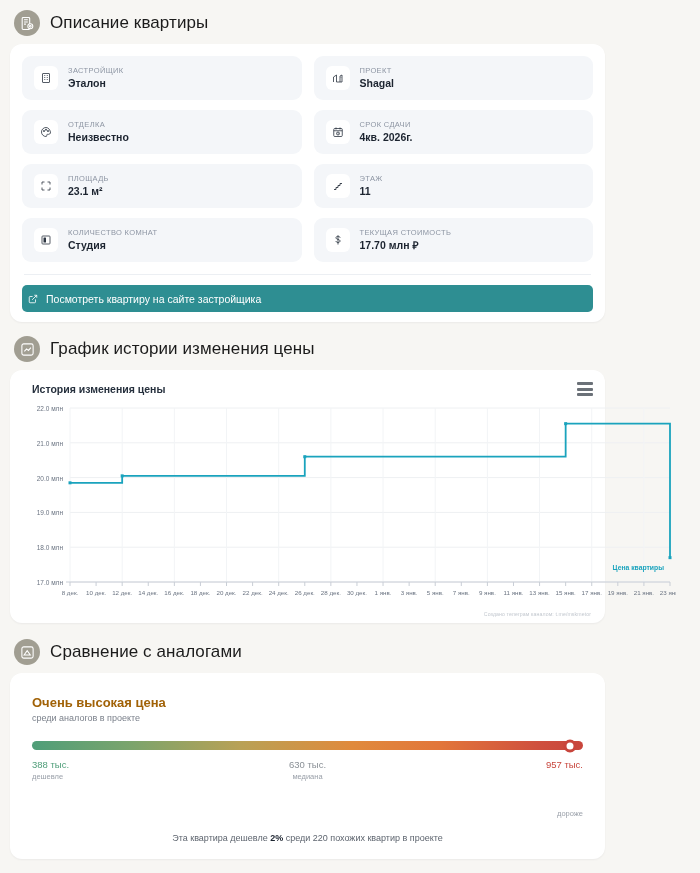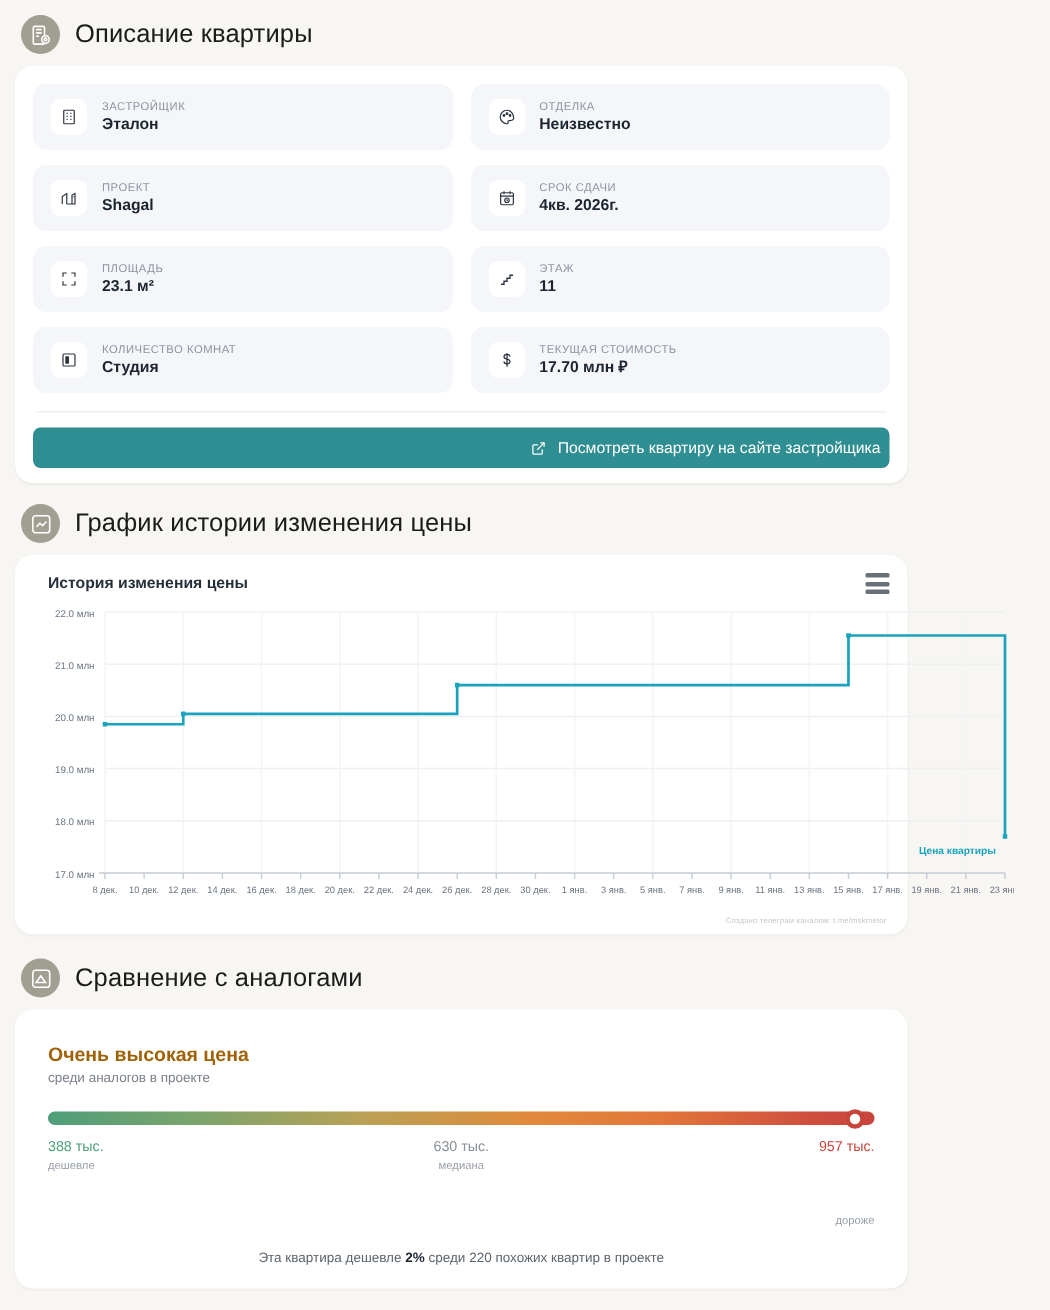--- a/index.html
+++ b/index.html
@@ -63,21 +63,21 @@
   .fact-txt { display: flex; flex-direction: column; justify-content: center; line-height: 1.25; }
   .fact-label {
     font-size: 7.5px; letter-spacing: .35px; color: #8d95a3;
     text-transform: uppercase; font-weight: 400;
   }
   .fact-value { font-size: 10.5px; font-weight: bold; color: #1c2430; margin-top: 2px; }
 
   .divider { height:1px; background:#eceff3; margin: 12px 2px 10px 2px; }
 
   .cta {
-    display: flex; align-items: center; justify-content: flex-end; gap: 8px;
+    display: flex; align-items: center; justify-content: flex-start; gap: 8px;
     height: 27px;
     background: #2e8e92;
     border-radius: 5px;
     color: #ffffff;
     font-size: 10.5px;
     border: none;
     width: 100%;
     cursor: pointer;
     font-family: "Liberation Sans", sans-serif;
   }
@@ -164,43 +164,43 @@
         </span>
         <span class="fact-txt">
           <span class="fact-label">ЗАСТРОЙЩИК</span>
           <span class="fact-value">Эталон</span>
         </span>
       </div>
 
       <div class="fact">
         <span class="fact-ico">
           <svg width="12" height="12" viewBox="0 0 24 24" fill="none" stroke="currentColor" stroke-width="1.6">
+            <path d="M3 20V10l6-4v14"></path>
+              <path d="M9 20h11V6l-4 2v12"></path>
+              <path d="M18 10v1"></path>
+          </svg>
+        </span>
+        <span class="fact-txt">
+          <span class="fact-label">ПРОЕКТ</span>
+          <span class="fact-value">Shagal</span>
+        </span>
+      </div>
+
+      <div class="fact">
+        <span class="fact-ico">
+          <svg width="12" height="12" viewBox="0 0 24 24" fill="none" stroke="currentColor" stroke-width="1.6">
             <path d="M12 3a9 9 0 100 18c1 0 1.6-.7 1.6-1.5 0-.5-.3-.9-.3-1.4 0-.8.7-1.4 1.5-1.4H17A4.5 4.5 0 0021 14c0-5.8-4-11-9-11z"></path>
             <circle cx="8" cy="10" r="1.1" fill="currentColor"></circle>
             <circle cx="12" cy="7.5" r="1.1" fill="currentColor"></circle>
             <circle cx="16" cy="10" r="1.1" fill="currentColor"></circle>
           </svg>
         </span>
         <span class="fact-txt">
           <span class="fact-label">ОТДЕЛКА</span>
           <span class="fact-value">Неизвестно</span>
-        </span>
-      </div>
-
-      <div class="fact">
-        <span class="fact-ico">
-          <svg width="12" height="12" viewBox="0 0 24 24" fill="none" stroke="currentColor" stroke-width="1.6">
-            <path d="M3 20V10l6-4v14"></path>
-              <path d="M9 20h11V6l-4 2v12"></path>
-              <path d="M18 10v1"></path>
-          </svg>
-        </span>
-        <span class="fact-txt">
-          <span class="fact-label">ПРОЕКТ</span>
-          <span class="fact-value">Shagal</span>
         </span>
       </div>
 
       <div class="fact">
         <span class="fact-ico">
           <svg width="12" height="12" viewBox="0 0 24 24" fill="none" stroke="currentColor" stroke-width="1.6">
             <rect x="3.5" y="5" width="17" height="16" rx="2"></rect>
             <path d="M3.5 9.5h17M8 3v4M16 3v4"></path>
             <circle cx="12" cy="15" r="3"></circle>
               <path d="M12 13.6V15l1 .7"></path>

